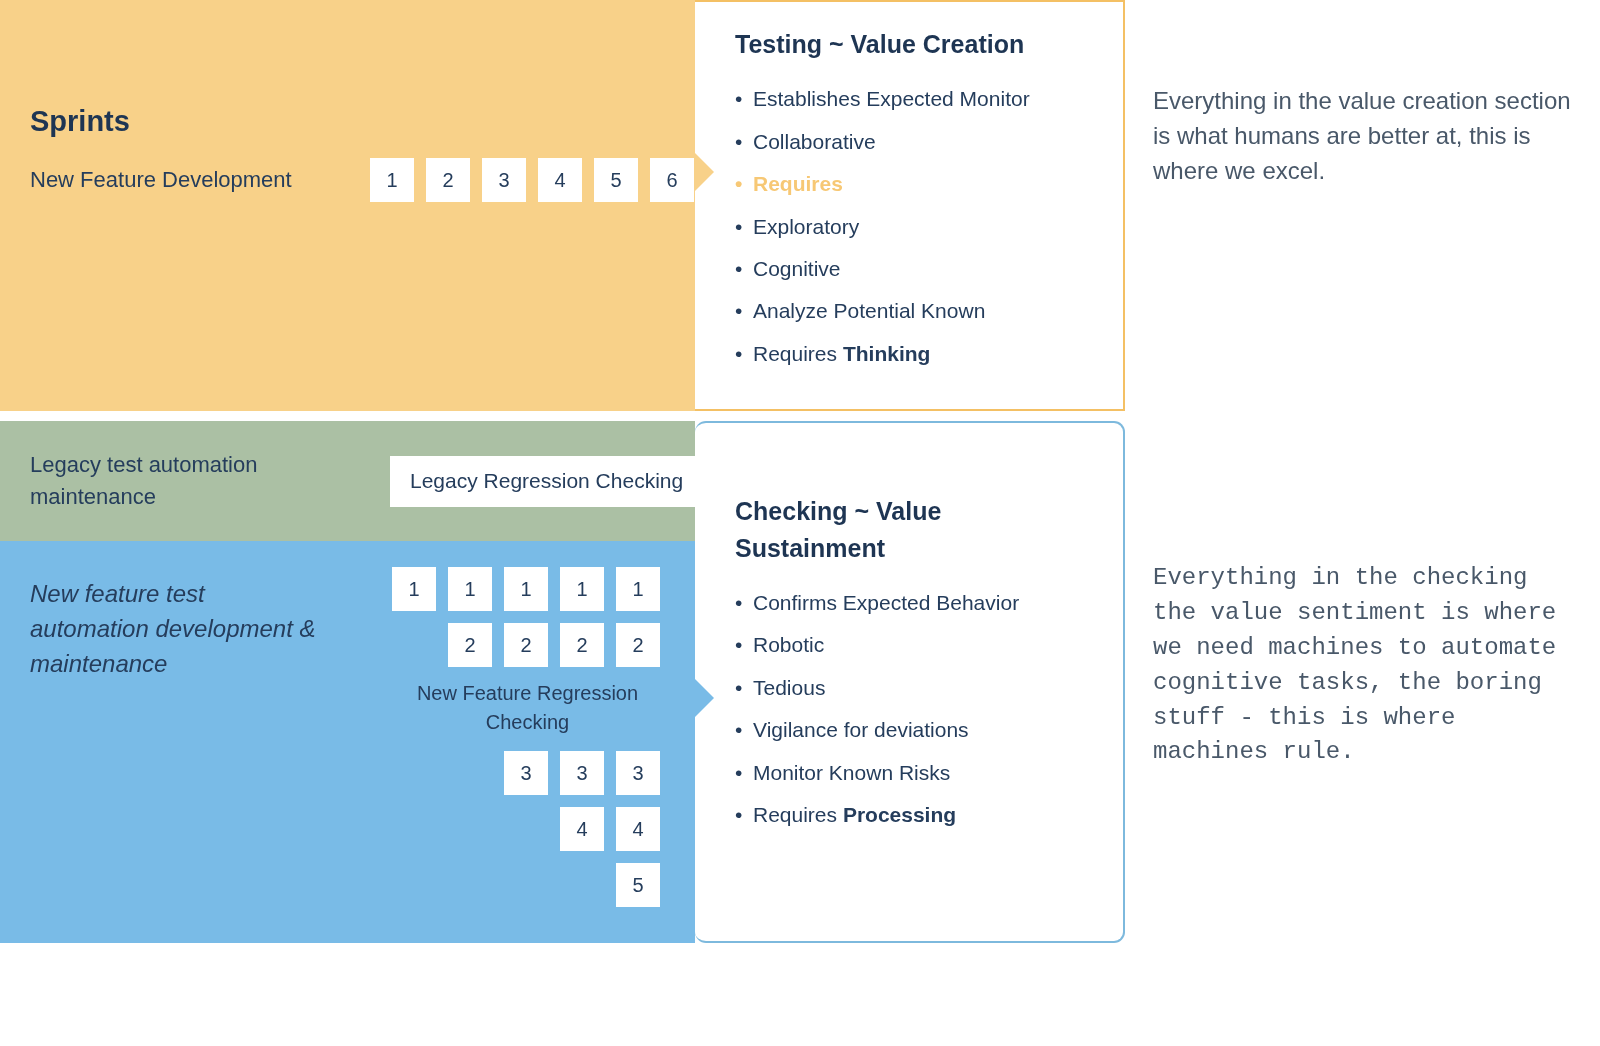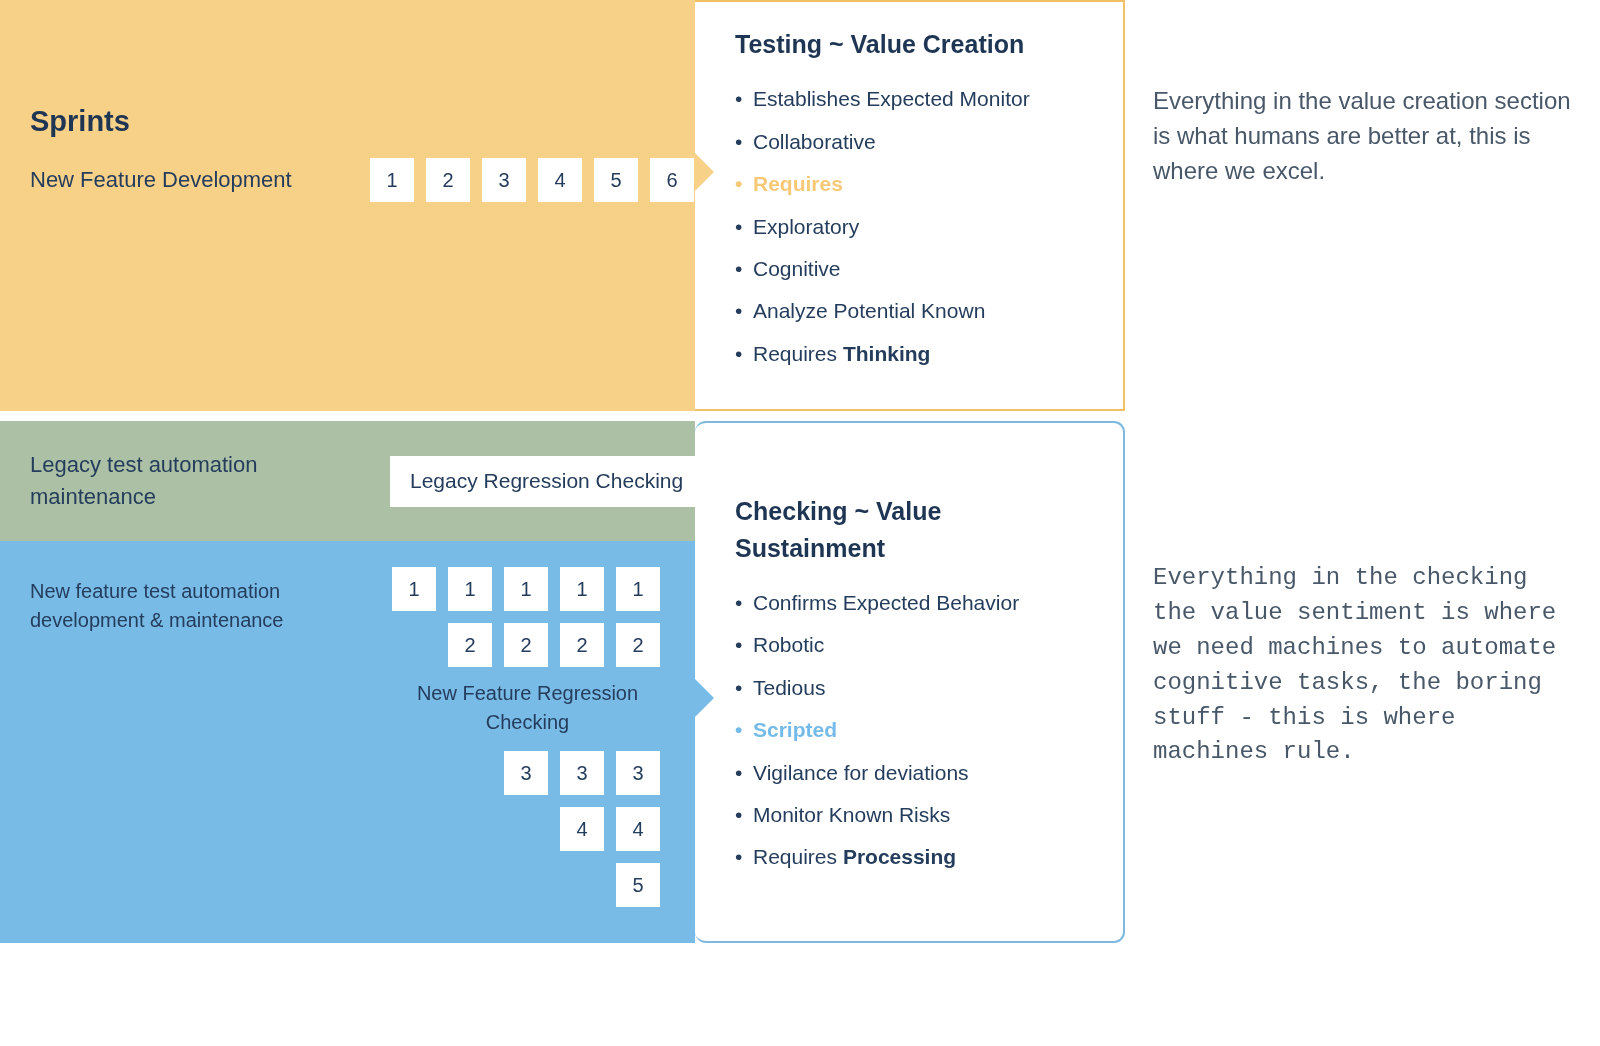--- a/index.html
+++ b/index.html
@@ -36,21 +36,21 @@
   h2.area{margin:0 0 16px 0;font-size:29px;font-weight:700;color:var(--navy-dark);}
   .sub{font-size:22px;color:var(--navy);}
   .seqrow{display:flex;gap:12px;}
   .sq{width:44px;height:44px;background:#fff;color:var(--navy);display:flex;align-items:center;justify-content:center;font-size:20px;}
   .sprints-flex{display:flex;align-items:center;gap:40px;}
   .sprints-flex .text{flex:0 0 300px;}
   .sage-row{background:var(--sage);display:flex;align-items:center;padding:22px 30px;gap:60px;min-height:120px;}
   .sage-row .lbl{flex:0 0 300px;font-size:22px;}
   .legacy-box{background:#fff;padding:10px 20px;font-size:21px;white-space:nowrap;}
   .blue-area{background:var(--blue);padding:26px 30px 24px 30px;min-height:400px;display:flex;}
-  .blue-area .lbl{flex:0 0 300px;font-size:20px;padding-top:10px;}
+  .blue-area .lbl{flex:0 0 300px;font-size:24px;padding-top:10px;font-style:italic;}
   .tri-area{padding-left:60px;}
   .tri-row{display:flex;justify-content:flex-end;gap:12px;margin-bottom:12px;width:270px;}
   .caption{text-align:center;color:var(--navy);font-size:20px;margin:6px 0 14px 0;}
   .panel h3{margin:0 0 22px 0;font-size:25px;font-weight:700;color:var(--navy-dark);}
   .panel ul{list-style:none;margin:0;padding:0;}
   .panel li{position:relative;padding-left:18px;margin-bottom:12px;color:var(--navy);font-size:21px;}
   .panel li::before{content:"•";position:absolute;left:0;top:0;}
   .panel li.hl-yellow,.panel li.hl-yellow::before{color:var(--yellow-hl);font-weight:700;}
   .panel li.hl-blue,.panel li.hl-blue::before{color:var(--blue-hl);font-weight:700;}
   .panel li b{font-weight:700;}
@@ -142,20 +142,19 @@
       </div>
     </div>
   </div>
   <div class="panel checking">
     <div class="notch blue"></div>
     <h3>Checking ~ Value Sustainment</h3>
     <ul id="checking-list">
         <li>Confirms Expected Behavior</li>
         <li>Robotic</li>
         <li>Tedious</li>
-        <li class="hl-blue">Scripted</li>
         <li>Vigilance for deviations</li>
         <li>Monitor Known Risks</li>
         <li>Requires <b>Processing</b></li>
       </ul>
   </div>
   <div class="side">Everything in the checking the value sentiment is where we need machines to automate cognitive tasks, the boring stuff - this is where machines rule.</div>
 </div>
 
 </body></html>

